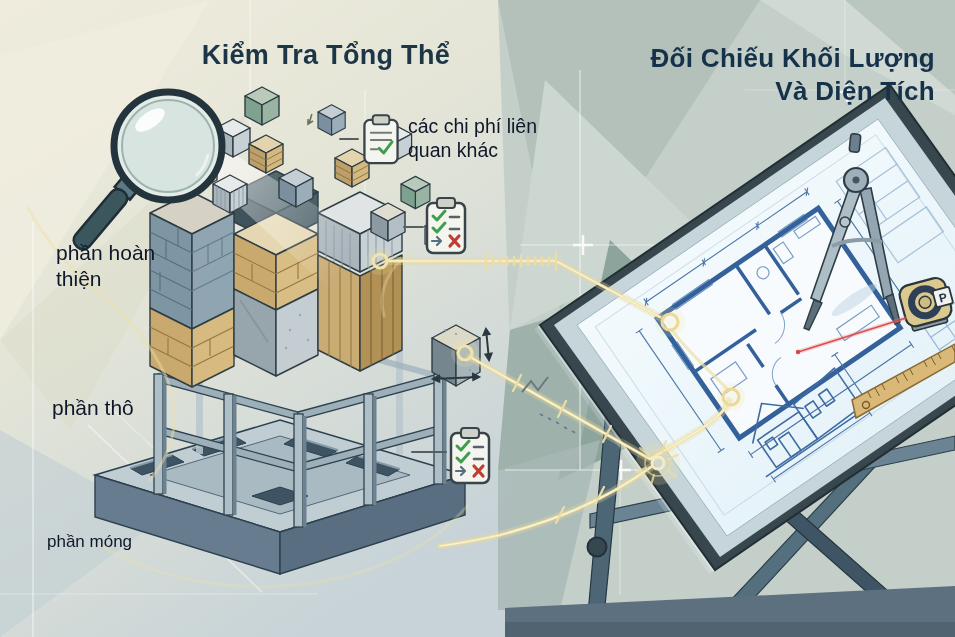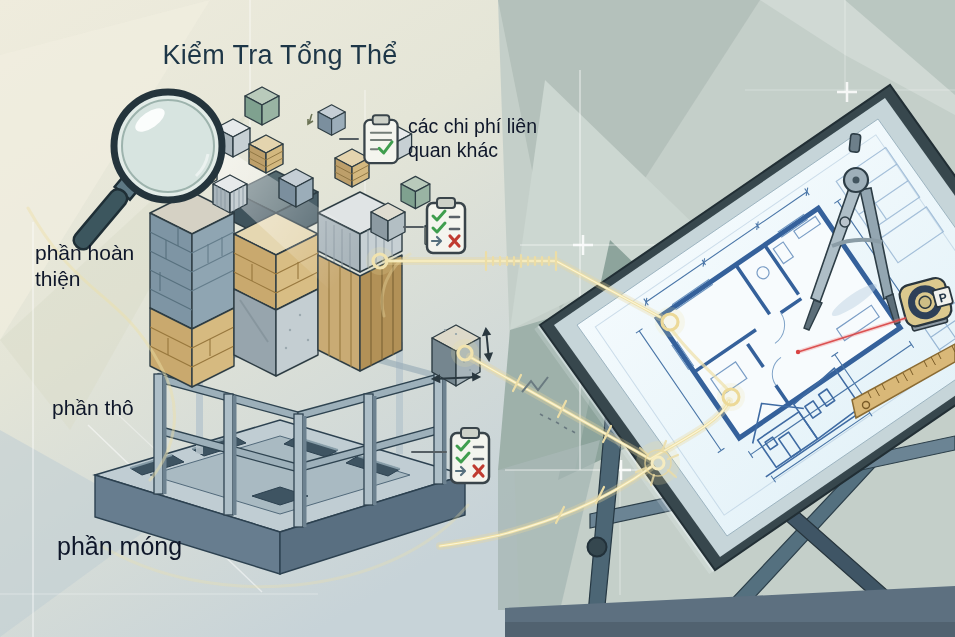--- a/index.html
+++ b/index.html
@@ -1,26 +1,26 @@
 <!DOCTYPE html>
 <html><head>
 <meta charset="utf-8">
 <style>
   html,body{margin:0;padding:0;background:#888;}
   .stage{position:relative;width:955px;height:637px;overflow:hidden;
     font-family:"Liberation Sans","DejaVu Sans",sans-serif;background:#dfe0d6;}
   .stage svg{position:absolute;left:0;top:0;}
-  .title{position:absolute;font-weight:400;color:#1d3647;text-align:center;letter-spacing:.3px;}
+  .title{position:absolute;font-weight:700;color:#1d3647;text-align:right;letter-spacing:.3px;}
   #title-left{left:110px;top:40px;width:340px;font-size:27px;}
   #title-right{left:583px;top:42px;width:352px;font-size:26px;line-height:1.28;color:#16324b;}
   .lbl{position:absolute;color:#0f172a;}
   #lbl-costs{left:408px;top:114px;width:140px;font-size:19.5px;line-height:1.24;}
-  #lbl-finishing{left:35px;top:240px;width:102px;font-size:21px;line-height:1.24;}
+  #lbl-finishing{left:56px;top:240px;width:102px;font-size:21px;line-height:1.24;}
   #lbl-rough{left:52px;top:362px;font-size:21px;margin-top:34px;}
-  #lbl-foundation{left:57px;top:532px;font-size:25px;}
+  #lbl-foundation{left:47px;top:532px;font-size:17px;}
   
   .ol{stroke:#2e3d44;stroke-width:1.4;stroke-linejoin:round;}
   .blk{stroke:#35619b;fill:none;}
   .blt{stroke:#7fa3c8;fill:none;stroke-width:1;}
   .dim{stroke:#4a76a8;fill:none;stroke-width:1.1;}
   .gglow{stroke:#e8d89b;stroke-opacity:.32;stroke-width:8;fill:none;stroke-linecap:round;}
   .gmain{stroke:#eee0a6;stroke-width:3;fill:none;stroke-linecap:round;}
   .gcore{stroke:#fcf5d6;stroke-width:1.2;fill:none;stroke-linecap:round;}
   .gtick{stroke:#ecdda6;stroke-width:2.2;stroke-linecap:round;}
   .grid{stroke:#ffffff;fill:none;}
@@ -462,17 +462,21 @@
       <circle cx="658" cy="463" r="6" fill="none" stroke="#f6ecc0" stroke-width="3"></circle>
       <circle cx="658" cy="463" r="13" fill="none" stroke="#ecd998" stroke-width="1.6" opacity="0.7"></circle>
       <g class="gtick" opacity="0.8">
         <path d="M668,459 L678,455 M662,451 L666,441 M648,455 L640,448 M646,468 L636,472 M654,475 L651,485 M668,470 L676,477"></path>
       </g>
     </g>
   </g>
 </svg>
 
 <div id="title-left" class="title">Kiểm Tra Tổng Thể</div>
+<div id="title-right" class="title">
+  <div>Đối Chiếu Khối Lượng</div>
+  <div>Và Diện Tích</div>
+</div>
 <div id="lbl-costs" class="lbl">các chi phí liên quan khác</div>
 <div id="lbl-finishing" class="lbl">phần hoàn thiện</div>
 <div id="lbl-rough" class="lbl">phần thô</div>
 <div id="lbl-foundation" class="lbl">phần móng</div>
 </div>
 
 </body></html>

